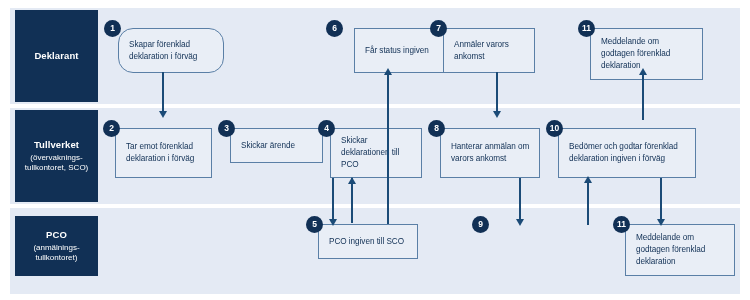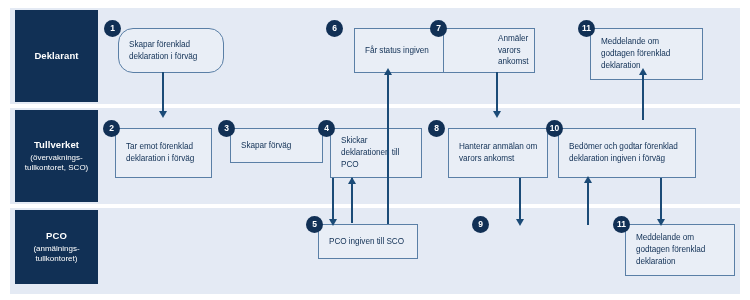--- a/index.html
+++ b/index.html
@@ -48,21 +48,21 @@
     letter-spacing: .1px;
   }
   .lane-head .sub {
     font-size: 8px;
     font-weight: normal;
     line-height: 1.25;
     margin-top: 2px;
   }
   .lane-head-1 { top: 10px;  height: 92px; }
   .lane-head-2 { top: 110px; height: 92px; }
-  .lane-head-3 { top: 210px; height: 74px; align-items: center; }
+  .lane-head-3 { top: 216px; height: 60px; align-items: center; }
 
   
   .step {
     position: absolute;
     box-sizing: border-box;
     background: #e9eef6;
     border: 1px solid #5a7fa6;
     display: flex;
     align-items: center;
   }
@@ -166,46 +166,46 @@
   <div class="step" style="left:118px; top:28px; width:106px; height:45px;border-radius:15px;">
     <div class="label">Skapar förenklad deklaration i förväg</div>
   </div>
   <div class="badge" style="left:104px; top:20px;">1</div>
 
   <div class="step" style="left:354px; top:28px; width:116px; height:45px;">
     <div class="label">Får status ingiven</div>
   </div>
   <div class="badge" style="left:326px; top:20px;">6</div>
 
-  <div class="step" style="left:443px; top:28px; width:92px; height:45px;padding-left:44px;">
+  <div class="step" style="left:443px; top:28px; width:92px; height:45px;">
     <div class="label">Anmäler varors ankomst</div>
   </div>
   <div class="badge" style="left:430px; top:20px;">7</div>
 
   <div class="step" style="left:590px; top:28px; width:113px; height:52px;">
     <div class="label">Meddelande om godtagen förenklad deklaration</div>
   </div>
   <div class="badge" style="left:578px; top:20px;">11</div>
 
   <div class="step" style="left:115px; top:128px; width:97px; height:50px;">
     <div class="label">Tar emot förenklad deklaration i förväg</div>
   </div>
   <div class="badge" style="left:103px; top:120px;">2</div>
 
   <div class="step" style="left:230px; top:128px; width:93px; height:35px;">
-    <div class="label">Skapar förväg</div>
+    <div class="label">Skickar ärende</div>
   </div>
   <div class="badge" style="left:218px; top:120px;">3</div>
 
   <div class="step" style="left:330px; top:128px; width:92px; height:50px;">
     <div class="label">Skickar deklarationen till PCO</div>
   </div>
   <div class="badge" style="left:318px; top:120px;">4</div>
 
-  <div class="step" style="left:440px; top:128px; width:100px; height:50px;margin-left:8px;">
+  <div class="step" style="left:440px; top:128px; width:100px; height:50px;">
     <div class="label">Hanterar anmälan om varors ankomst</div>
   </div>
   <div class="badge" style="left:428px; top:120px;">8</div>
 
   <div class="step" style="left:558px; top:128px; width:138px; height:50px;">
     <div class="label">Bedömer och godtar förenklad deklaration ingiven i förväg</div>
   </div>
   <div class="badge" style="left:546px; top:120px;">10</div>
 
   <div class="step" style="left:318px; top:224px; width:100px; height:35px;">

